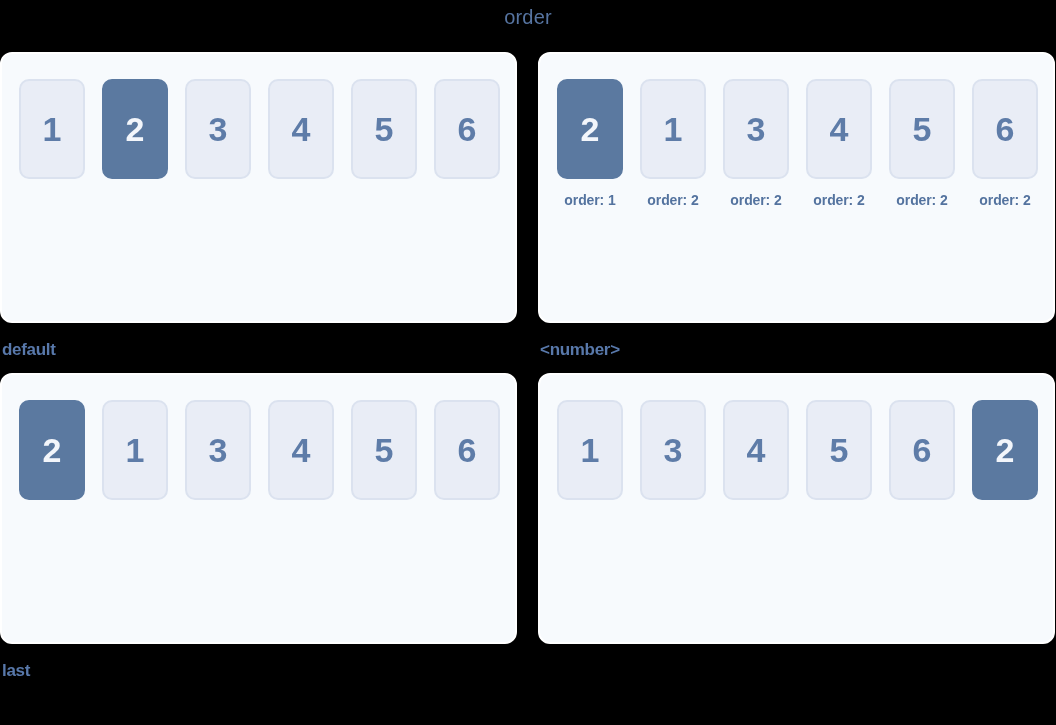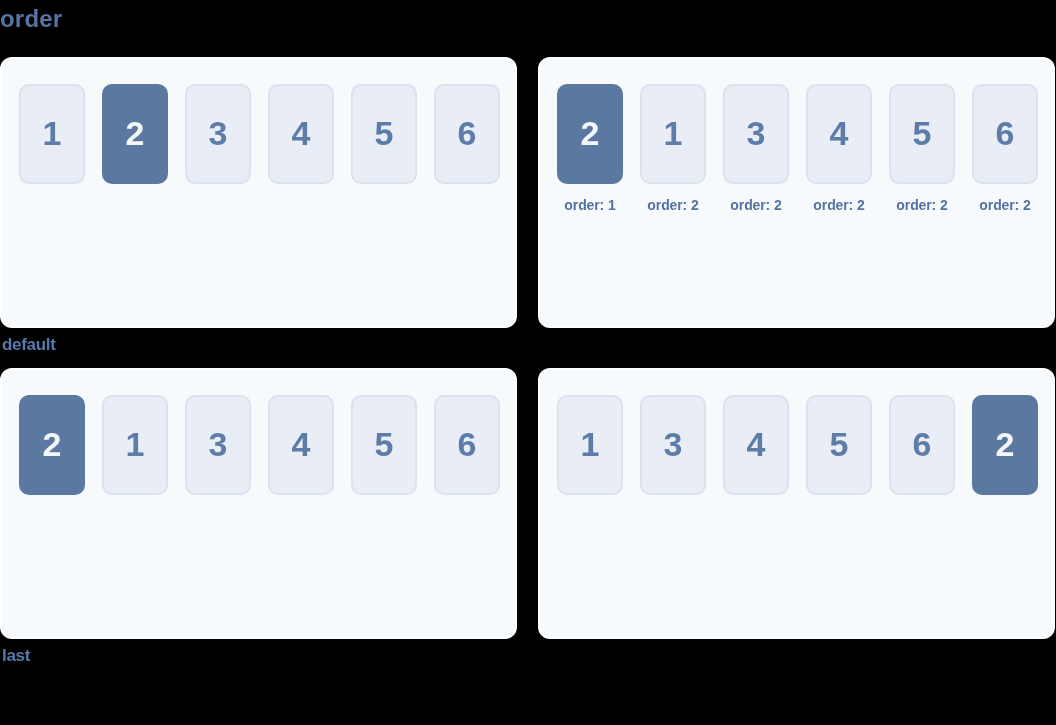--- a/index.html
+++ b/index.html
@@ -19,23 +19,23 @@
   body {
     width: 1056px;
     height: 725px;
     background: var(--bg);
     font-family: "Liberation Sans", sans-serif;
     overflow: hidden;
   }
   .page-title {
     margin-top: 0;
     padding-top: 5px;
-    text-align: left;
-    font-size: 24px;
-    font-weight: 700;
+    text-align: center;
+    font-size: 20px;
+    font-weight: 400;
     line-height: 1.2;
     color: var(--title-color);
     letter-spacing: 0.2px;
   }
   .grid {
     display: grid;
     grid-template-columns: 517px 517px;
     column-gap: 21px;
     row-gap: 13px;
     margin-top: 23px;
@@ -78,21 +78,21 @@
   }
   .order-label {
     margin-top: 13px;
     font-size: 14px;
     font-weight: 600;
     color: var(--order-text);
     letter-spacing: -0.1px;
     text-align: right;
   }
   .caption {
-    margin-top: 7px;
+    margin-top: 17px;
     margin-left: 2px;
     font-size: 17px;
     font-weight: 700;
     line-height: 20px;
     color: var(--caption-color);
     letter-spacing: -0.3px;
   }
 </style>
 </head>
 <body>
@@ -143,20 +143,21 @@
         </div>
         <div class="item">
           <div class="box">5</div>
           <div class="order-label">order: 2</div>
         </div>
         <div class="item">
           <div class="box">6</div>
           <div class="order-label">order: 2</div>
         </div>
       </div>
+    <div class="caption">&lt;number&gt;</div>
   </div>
   <div class="cell">
     <div class="panel">
         <div class="item">
           <div class="box highlight">2</div>
         </div>
         <div class="item">
           <div class="box">1</div>
         </div>
         <div class="item">

